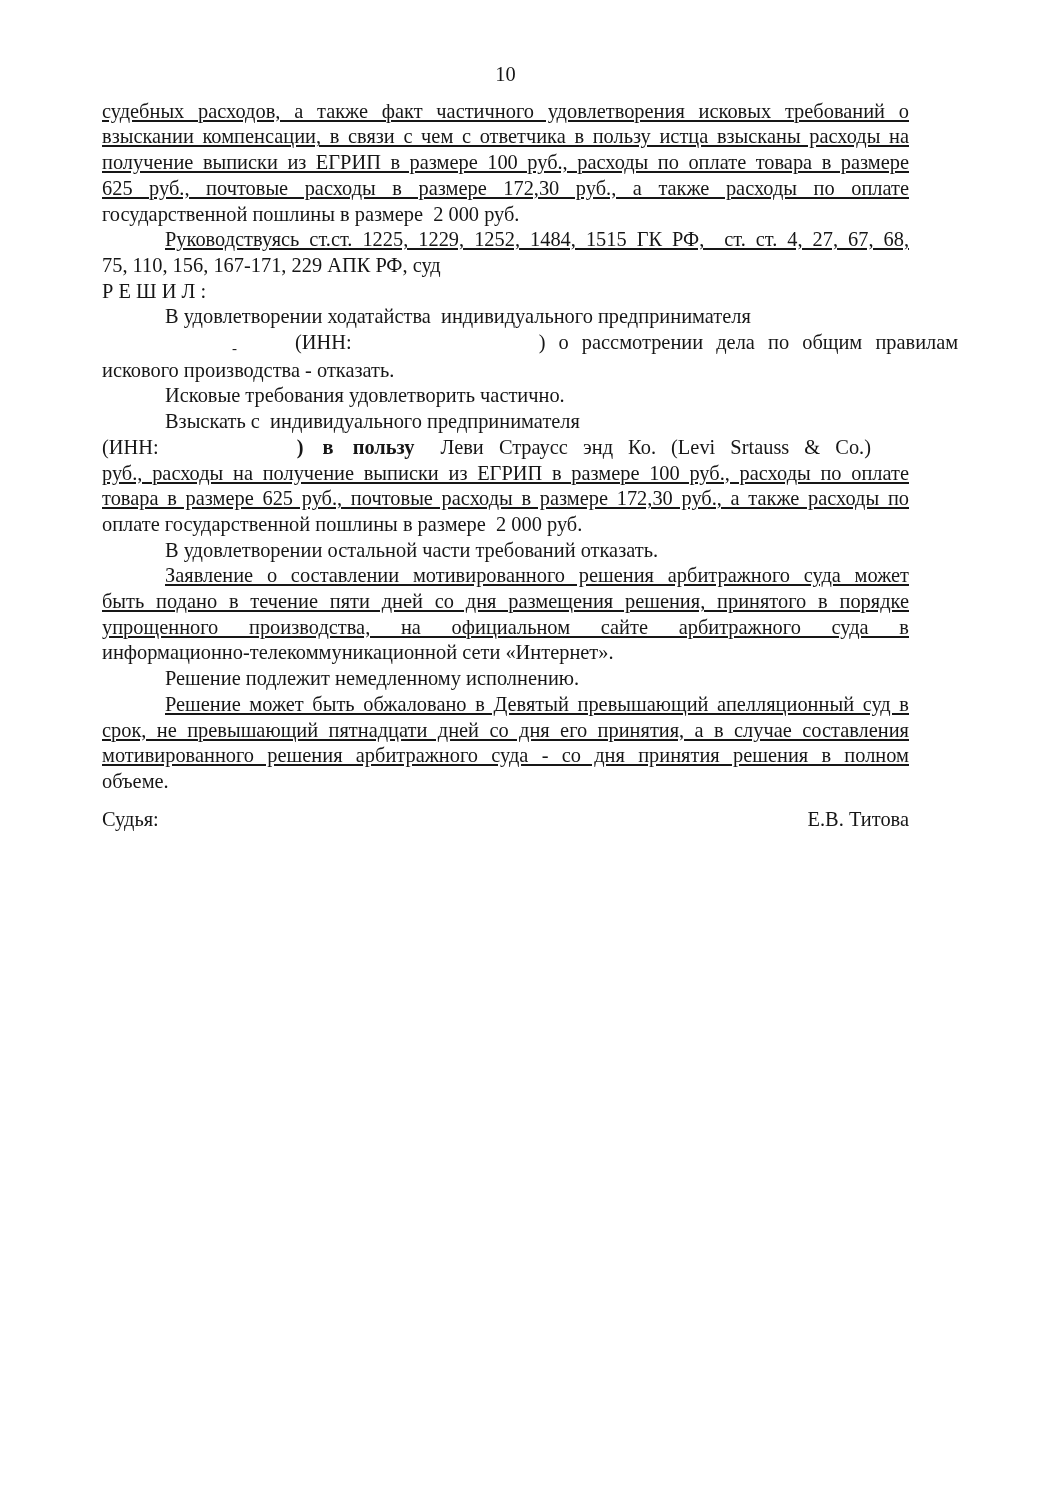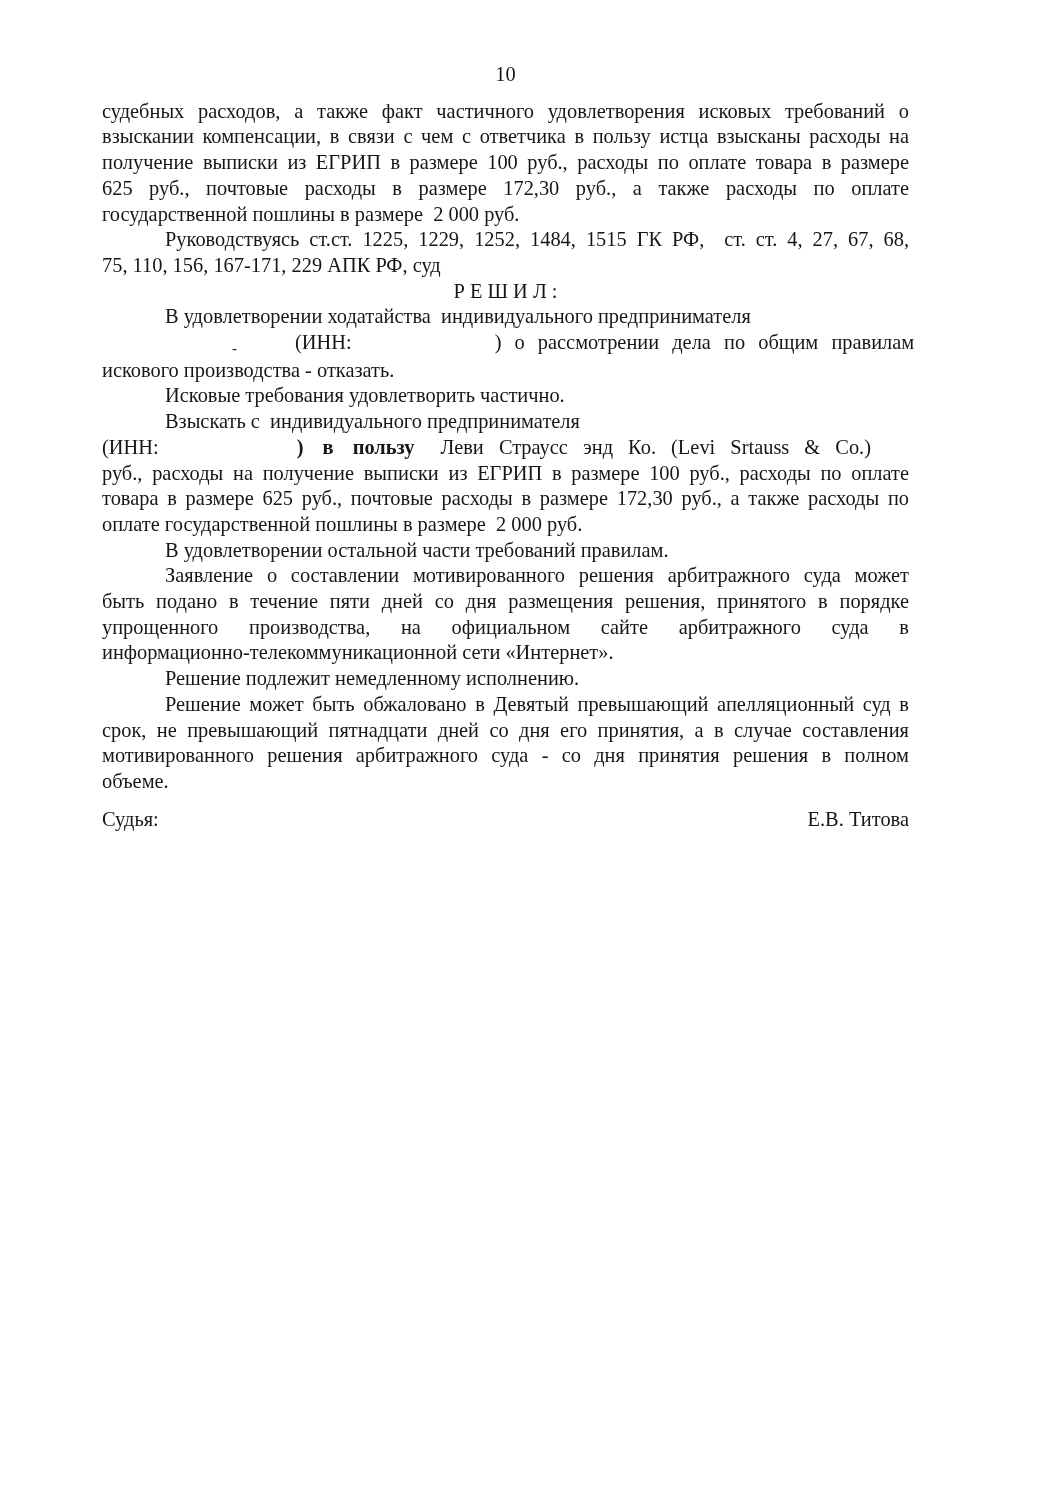--- a/index.html
+++ b/index.html
@@ -29,23 +29,24 @@
   }
   .page-number {
     text-align: center;
     margin-bottom: 11px;
   }
   .para { margin: 0; }
   .line { min-height: 25.7px; }
   .line.j {
     text-align: justify;
     text-align-last: justify;
+    text-decoration: underline;
   }
   .line.l { text-align: left; }
-  .line.c { text-align: center; }
+  .line.c { text-align: left; }
   .line.indent { text-indent: 63px; }
   .line.seg { white-space: pre; }
   .gap { display: inline-block; height: 1px; }
   .low { position: relative; top: 4px; font-size: 15px; }
   .signature-row {
     display: flex;
     justify-content: space-between;
     width: 807px;
     margin-top: 12px;
   }
@@ -67,35 +68,35 @@
         </div>
         <div class="para">
           <div class="line j indent">Руководствуясь ст.ст. 1225, 1229, 1252, 1484, 1515 ГК РФ,&nbsp; ст. ст. 4, 27, 67, 68,</div>
           <div class="line l">75, 110, 156, 167-171, 229 АПК РФ, суд</div>
         </div>
         <div class="para">
           <div class="line c">Р Е Ш И Л :</div>
         </div>
         <div class="para">
           <div class="line l indent">В удовлетворении ходатайства&nbsp; индивидуального предпринимателя</div>
-          <div class="line l seg"><span class="gap" style="width: 130px;"></span><span class="low">-</span><span class="gap" style="width: 58px;"></span><span>(ИНН:</span><span class="gap" style="width: 143px;"></span><span style="word-spacing: 8px;">) о рассмотрении дела по общим правилам</span></div>
+          <div class="line l seg"><span class="gap" style="width: 130px;"></span><span class="low">-</span><span class="gap" style="width: 58px;"></span><span>(ИНН:</span><span class="gap" style="width: 143px;"></span><span style="word-spacing: 8px; margin-left: 44px;">) о рассмотрении дела по общим правилам</span></div>
           <div class="line l">искового производства - отказать.</div>
         </div>
         <div class="para">
           <div class="line l indent">Исковые требования удовлетворить частично.</div>
         </div>
         <div class="para">
           <div class="line l indent">Взыскать с&nbsp; индивидуального предпринимателя</div>
           <div class="line l seg"><span>(ИНН:</span><span class="gap" style="width: 138px;"></span><span style="word-spacing: 14px; font-weight: bold;">) в пользу</span><span class="gap" style="width: 26px;"></span><span style="word-spacing: 10px;">Леви Страусс энд Ко. (Levi Srtauss &amp; Co.)</span></div>
           <div class="line j">руб., расходы на получение выписки из ЕГРИП в размере 100 руб., расходы по оплате</div>
           <div class="line j">товара в размере 625 руб., почтовые расходы в размере 172,30 руб., а также расходы по</div>
           <div class="line l">оплате государственной пошлины в размере&nbsp; 2&nbsp;000 руб.</div>
         </div>
         <div class="para">
-          <div class="line l indent">В удовлетворении остальной части требований правилам.</div>
+          <div class="line l indent">В удовлетворении остальной части требований отказать.</div>
         </div>
         <div class="para">
           <div class="line j indent">Заявление о составлении мотивированного решения арбитражного суда может</div>
           <div class="line j">быть подано в течение пяти дней со дня размещения решения, принятого в порядке</div>
           <div class="line j">упрощенного производства, на официальном сайте арбитражного суда в</div>
           <div class="line l">информационно-телекоммуникационной сети «Интернет».</div>
         </div>
         <div class="para">
           <div class="line l indent">Решение подлежит немедленному исполнению.</div>
         </div>

